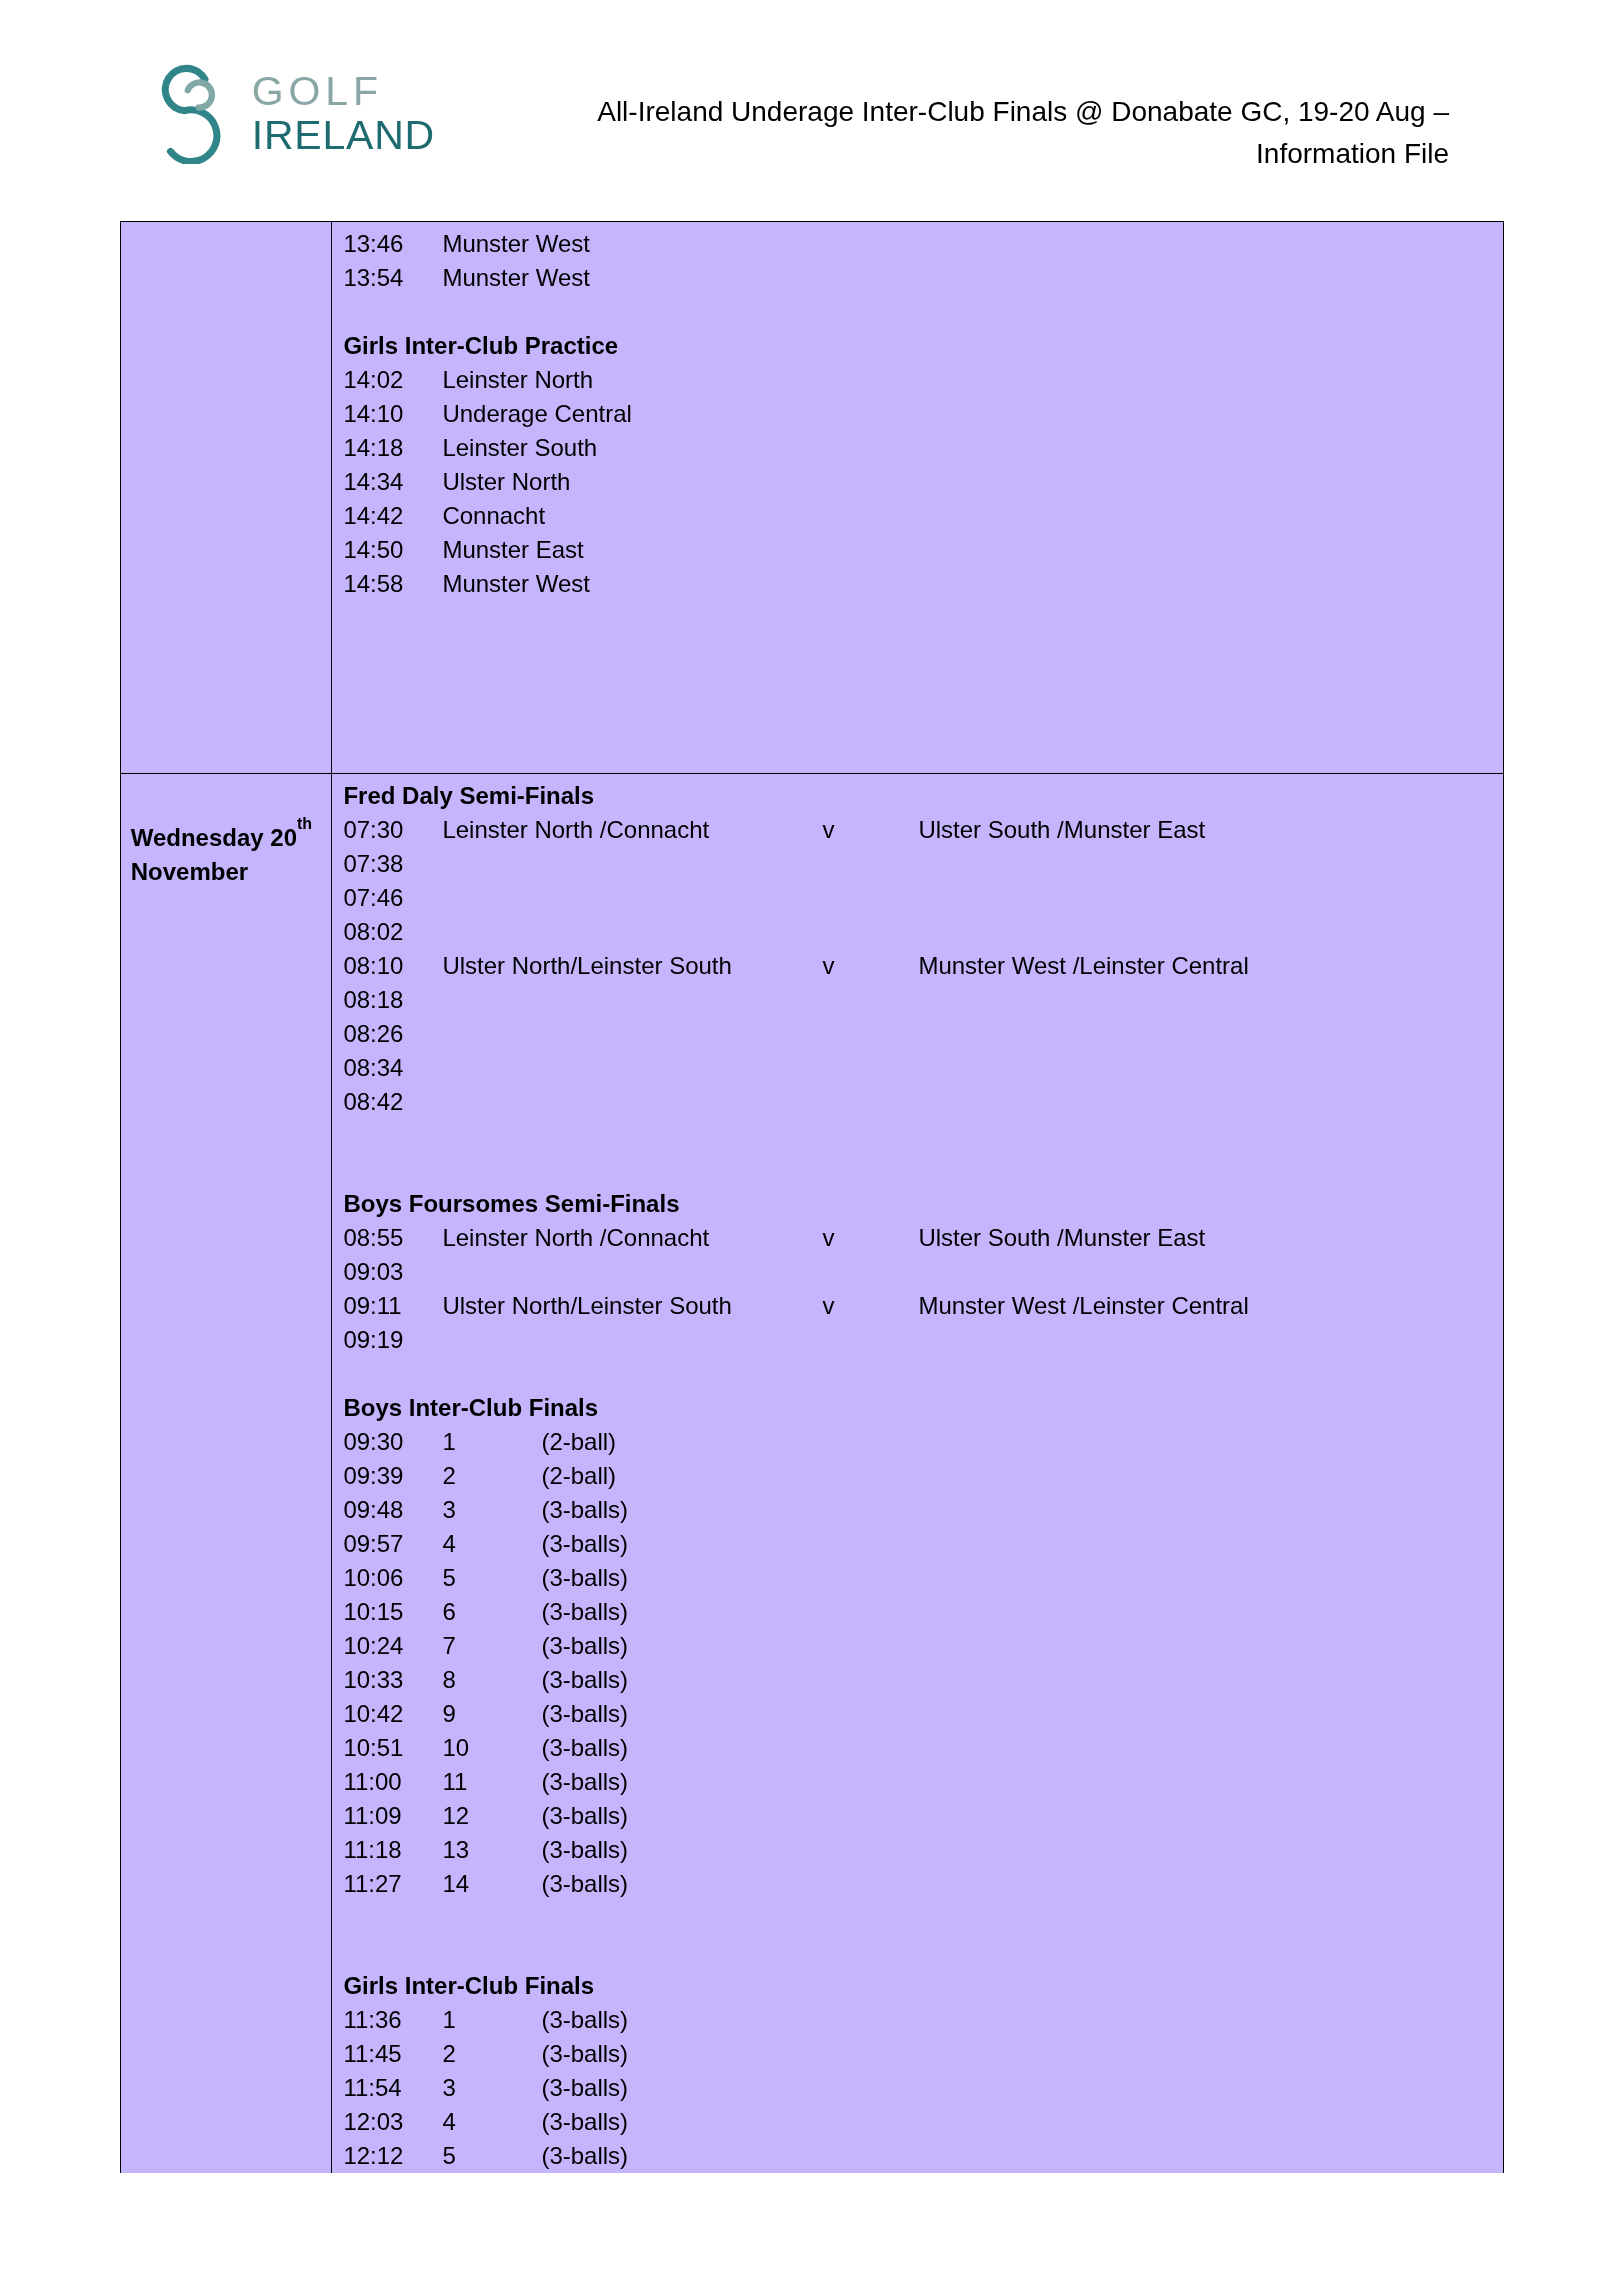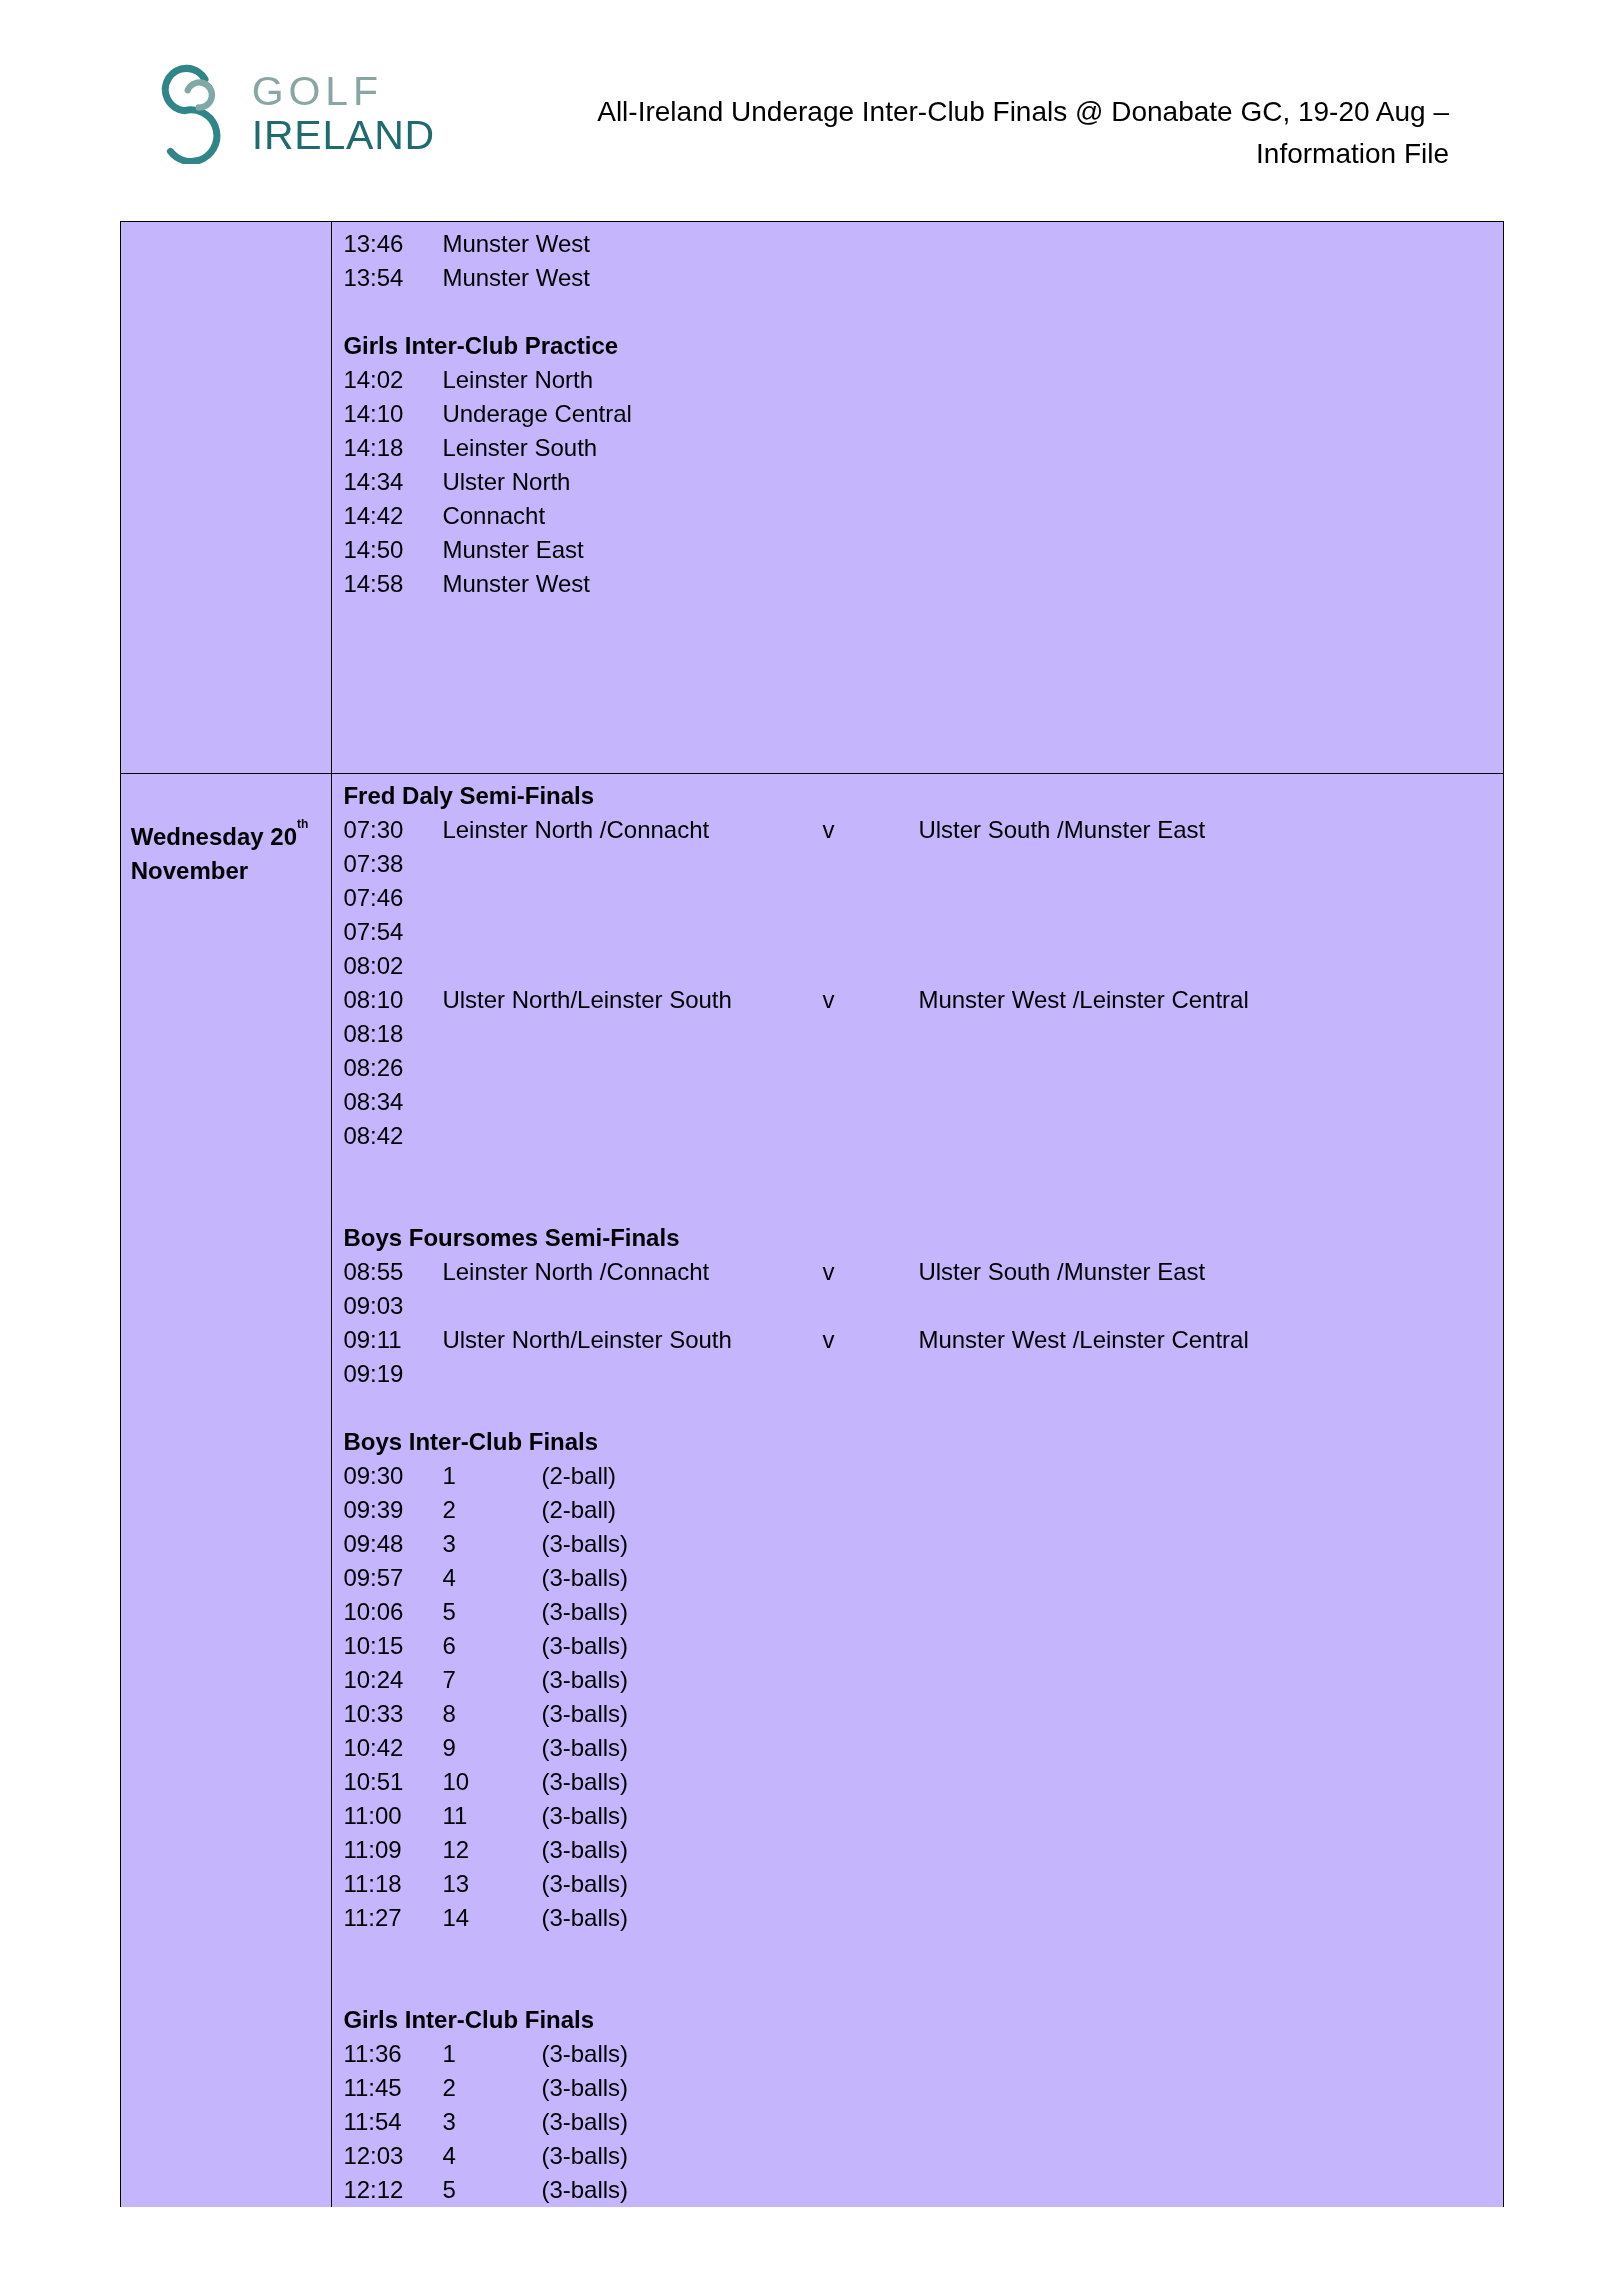--- a/index.html
+++ b/index.html
@@ -60,21 +60,21 @@
 
   .date-cell {
     width: 211px;
     flex: 0 0 211px;
     border-right: 1.6px solid #000;
     padding: 41px 6.5px 0 9.7px;
     font-weight: bold;
     font-size: 24px;
     line-height: 34px;
   }
-  .date-cell sup { font-size: 12px; position: relative; top: -8px; font-weight: bold; }
+  .date-cell sup { font-size: 16px; position: relative; top: -8px; font-weight: bold; }
 
   .content-cell {
     flex: 1;
     padding: 4.9px 13px 0 11.4px;
     font-size: 24px;
   }
 
   .line { display: flex; height: 34px; line-height: 34px; white-space: pre; overflow: hidden; }
   .line .hdr  { font-weight: bold; }
   .line .time { width: 99px; flex: 0 0 99px; }
@@ -123,21 +123,20 @@
       <div class="t-row row-1">
         <div class="date-cell">
           <div><span>Wednesday 20</span><sup>th</sup></div>
           <div>November</div>
         </div>
         <div class="content-cell">
           <div class="line header"><span class="hdr">Fred Daly Semi-Finals</span></div>
           <div class="line match"><span class="time">07:30</span><span class="team1">Leinster North /Connacht</span><span class="vcol">v</span><span class="team2">Ulster South /Munster East</span></div>
           <div class="line time"><span class="time">07:38</span></div>
           <div class="line time"><span class="time">07:46</span></div>
-          <div class="line time"><span class="time">07:54</span></div>
           <div class="line time"><span class="time">08:02</span></div>
           <div class="line match"><span class="time">08:10</span><span class="team1">Ulster North/Leinster South</span><span class="vcol">v</span><span class="team2">Munster West /Leinster Central</span></div>
           <div class="line time"><span class="time">08:18</span></div>
           <div class="line time"><span class="time">08:26</span></div>
           <div class="line time"><span class="time">08:34</span></div>
           <div class="line time"><span class="time">08:42</span></div>
           <div class="line blank"></div>
           <div class="line blank"></div>
           <div class="line header"><span class="hdr">Boys Foursomes Semi-Finals</span></div>
           <div class="line match"><span class="time">08:55</span><span class="team1">Leinster North /Connacht</span><span class="vcol">v</span><span class="team2">Ulster South /Munster East</span></div>

